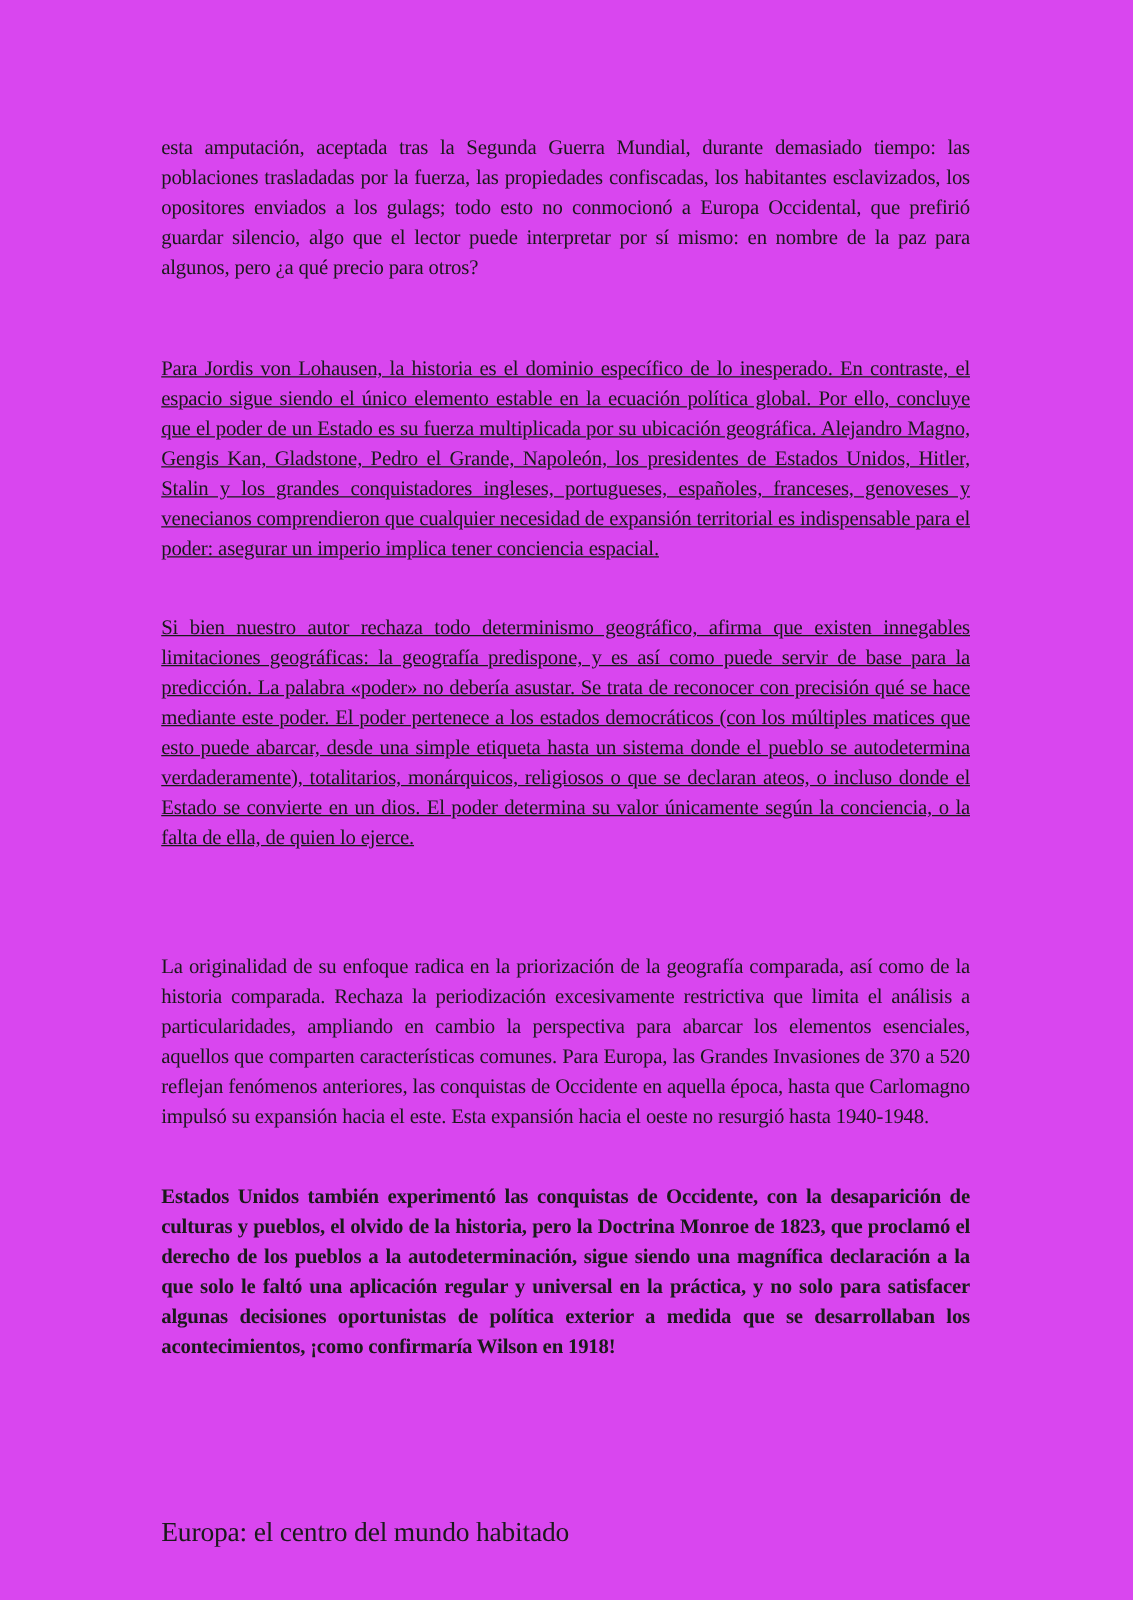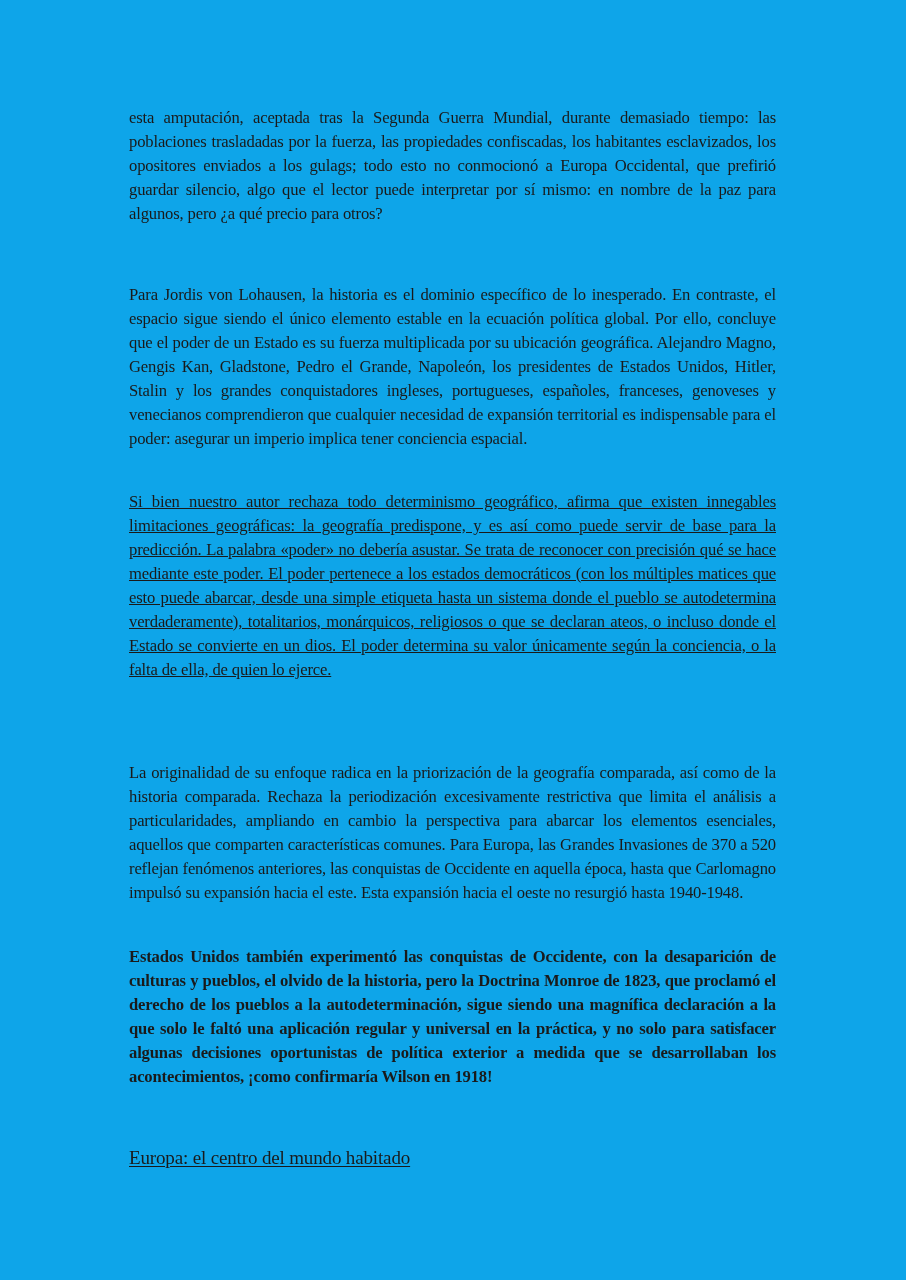--- a/index.html
+++ b/index.html
@@ -14,46 +14,45 @@
       overflow: hidden;
       font-family: "Liberation Serif", "DejaVu Serif", serif;
       color: #1a1a1a;
     }
     .page {
       position: absolute;
       left: 0;
       top: 0;
       width: 906px;
       height: 1280px;
-      background: #0ea5e9;
+      background: #d946ef;
     }
     .para {
       position: absolute;
       left: 129px;
       width: 647px;
       margin: 0;
       font-size: 16.6px;
       line-height: 24px;
       text-align: justify;
       letter-spacing: -0.15px;
     }
     #p1 { top: 106px; }
-    #p2 { top: 283px; }
+    #p2 { top: 283px; text-decoration: underline; }
     #p3 { top: 490px; text-decoration: underline; }
     #p4 { top: 761px; }
     #p5 { top: 945px; font-weight: bold; }
     .heading {
       position: absolute;
       left: 129px;
-      top: 1146px;
+      top: 1214px;
       margin: 0;
-      font-size: 19px;
+      font-size: 22px;
       line-height: 24px;
       font-weight: normal;
-      text-decoration: underline;
       text-underline-offset: 2px;
       letter-spacing: -0.15px;
     }
   </style>
 </head>
 <body>
 
 <div class="page">
   <p id="p1" class="para">esta amputación, aceptada tras la Segunda Guerra Mundial, durante demasiado tiempo: las poblaciones trasladadas por la fuerza, las propiedades confiscadas, los habitantes esclavizados, los opositores enviados a los gulags; todo esto no conmocionó a Europa Occidental, que prefirió guardar silencio, algo que el lector puede interpretar por sí mismo: en nombre de la paz para algunos, pero ¿a qué precio para otros?</p>
   <p id="p2" class="para">Para Jordis von Lohausen, la historia es el dominio específico de lo inesperado. En contraste, el espacio sigue siendo el único elemento estable en la ecuación política global. Por ello, concluye que el poder de un Estado es su fuerza multiplicada por su ubicación geográfica. Alejandro Magno, Gengis Kan, Gladstone, Pedro el Grande, Napoleón, los presidentes de Estados Unidos, Hitler, Stalin y los grandes conquistadores ingleses, portugueses, españoles, franceses, genoveses y venecianos comprendieron que cualquier necesidad de expansión territorial es indispensable para el poder: asegurar un imperio implica tener conciencia espacial.</p>

